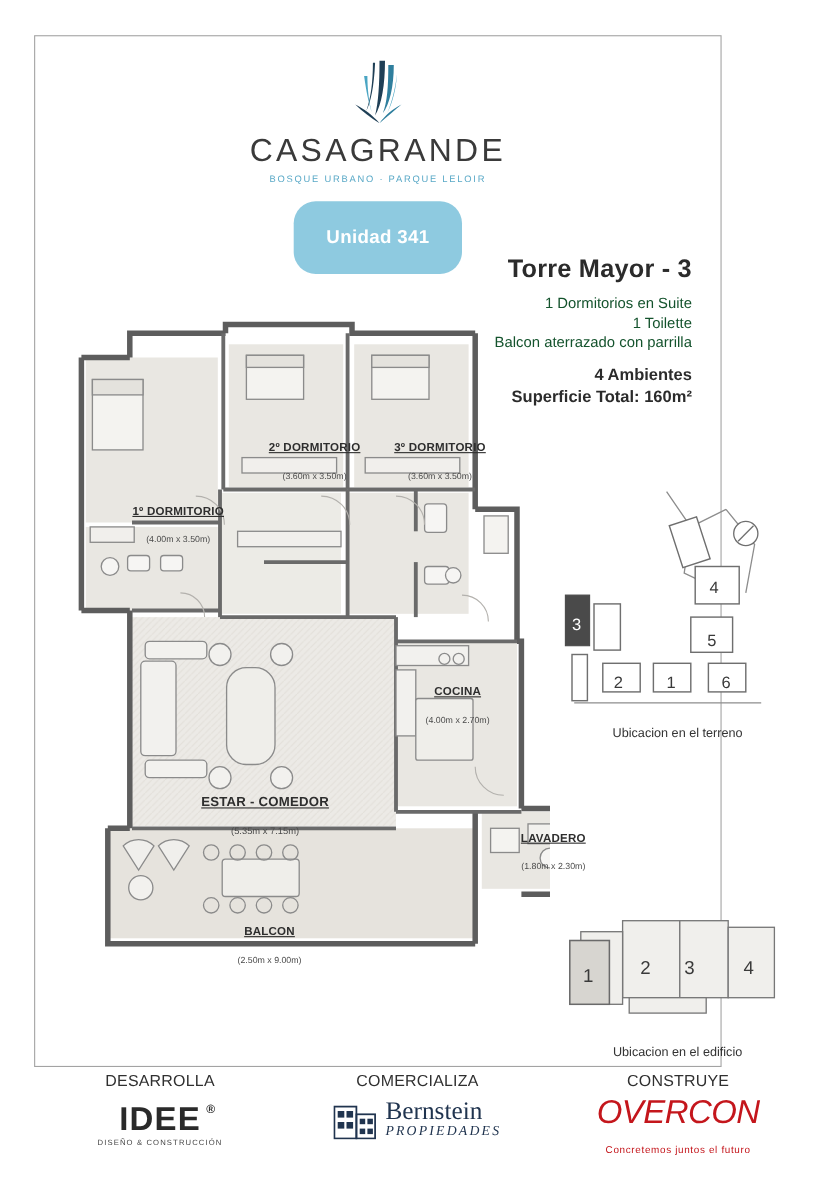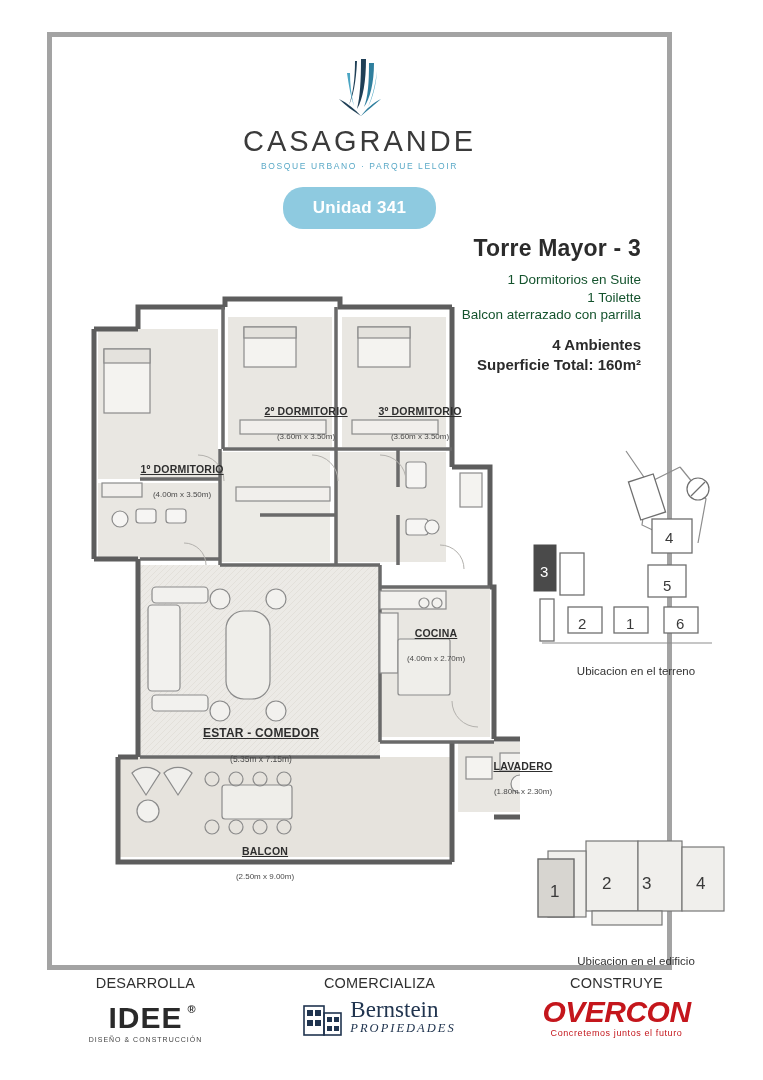--- a/index.html
+++ b/index.html
@@ -10,25 +10,25 @@
   body {
     width: 763px;
     height: 1080px;
     font-family: "Liberation Sans", sans-serif;
     color: #222;
     position: relative;
     overflow: hidden;
   }
   .sheet {
     position: absolute;
-    left: 47px;
+    left: 31px;
     top: 32px;
     width: 625px;
     height: 938px;
-    border: 5px solid #a3a3a3;
+    border: 1px solid #a3a3a3;
     box-sizing: border-box;
     background: #fff;
   }
 
   
   .brand {
     position: absolute;
     left: 0; top: 22px;
     width: 100%;
     text-align: center;
@@ -48,21 +48,21 @@
     margin-top: 3px;
   }
   .unit-pill {
     display: inline-block;
     margin-top: 16px;
     background: #8ecae0;
     color: #ffffff;
     font-size: 17px;
     font-weight: bold;
     border-radius: 20px;
-    padding: 11px 30px;
+    padding: 23px 30px;
     letter-spacing: .3px;
   }
 
   
   .info {
     position: absolute;
     right: 26px;
     top: 198px;
     width: 330px;
     text-align: right;
@@ -201,31 +201,31 @@
     letter-spacing: 2px;
     color: #20344f;
     font-family: "Liberation Serif", serif;
     font-style: italic;
   }
   .overcon {
     margin-top: 6px;
   }
   .overcon .n {
     font-size: 30px;
-    font-weight: bold;
+    font-weight: normal;
     font-style: italic;
     color: #c4161c;
     letter-spacing: -.5px;
     line-height: 30px;
   }
   .overcon .s {
     font-size: 9px;
     color: #c4161c;
     letter-spacing: .6px;
-    margin-top: 1px;
+    margin-top: 13px;
   }
 </style>
 </head>
 <body>
 
 <div class="sheet">
 
   <div class="brand">
     <div class="brand-mark">
       <svg width="70" height="62" viewBox="0 0 70 62" xmlns="http://www.w3.org/2000/svg">

